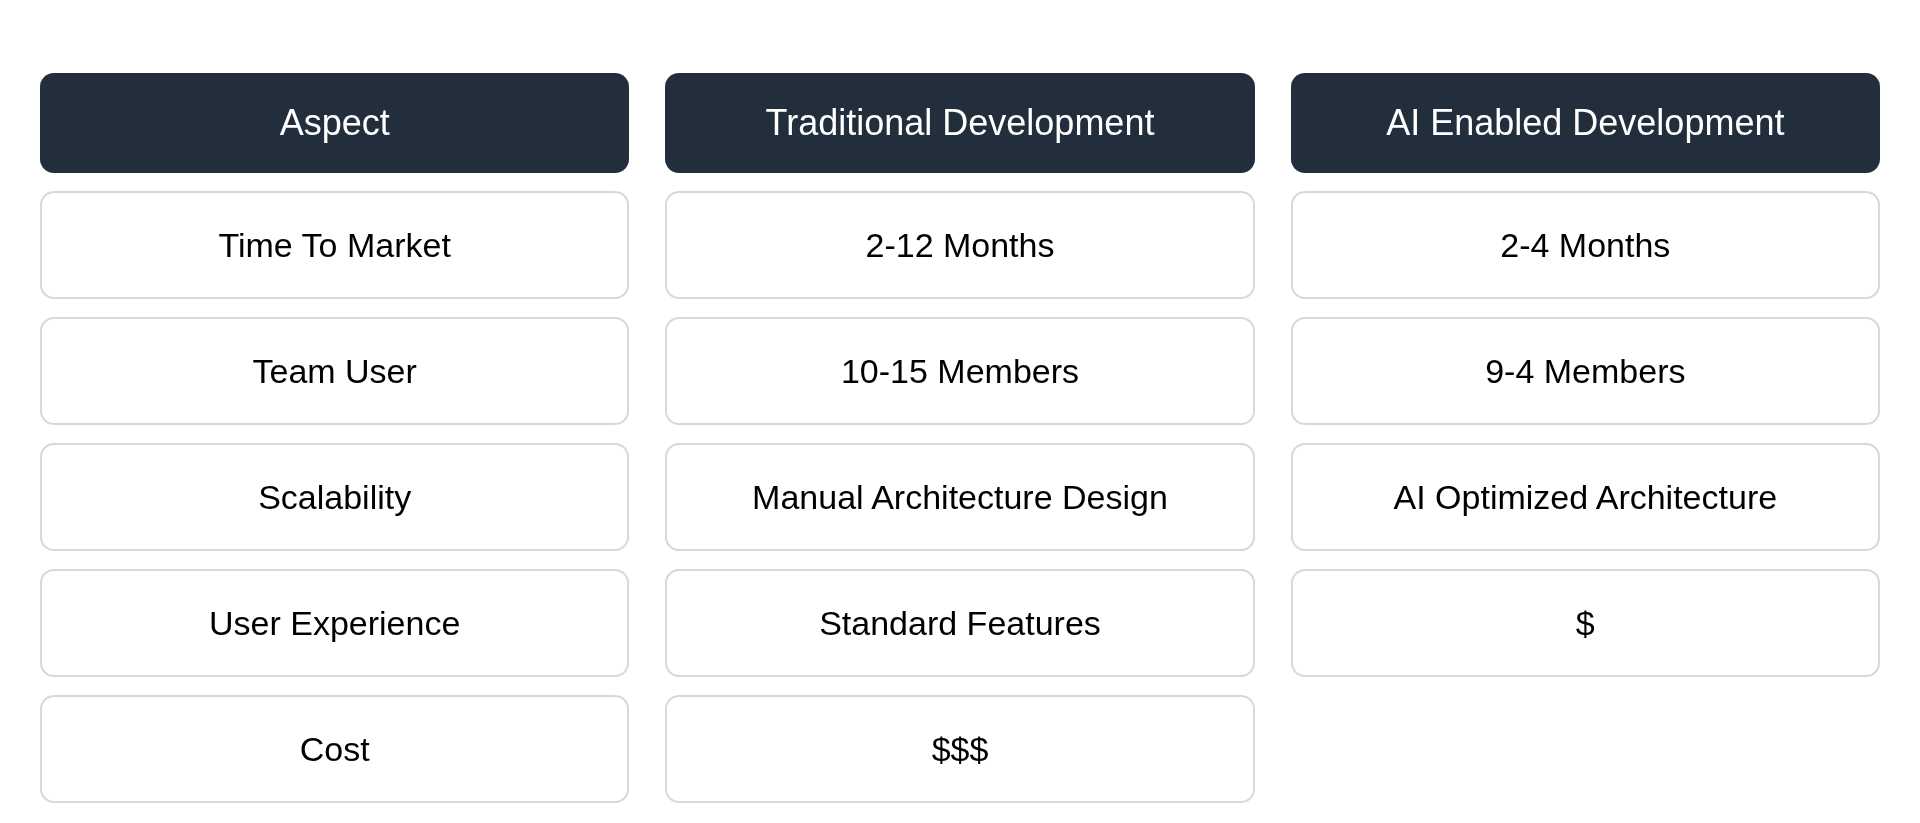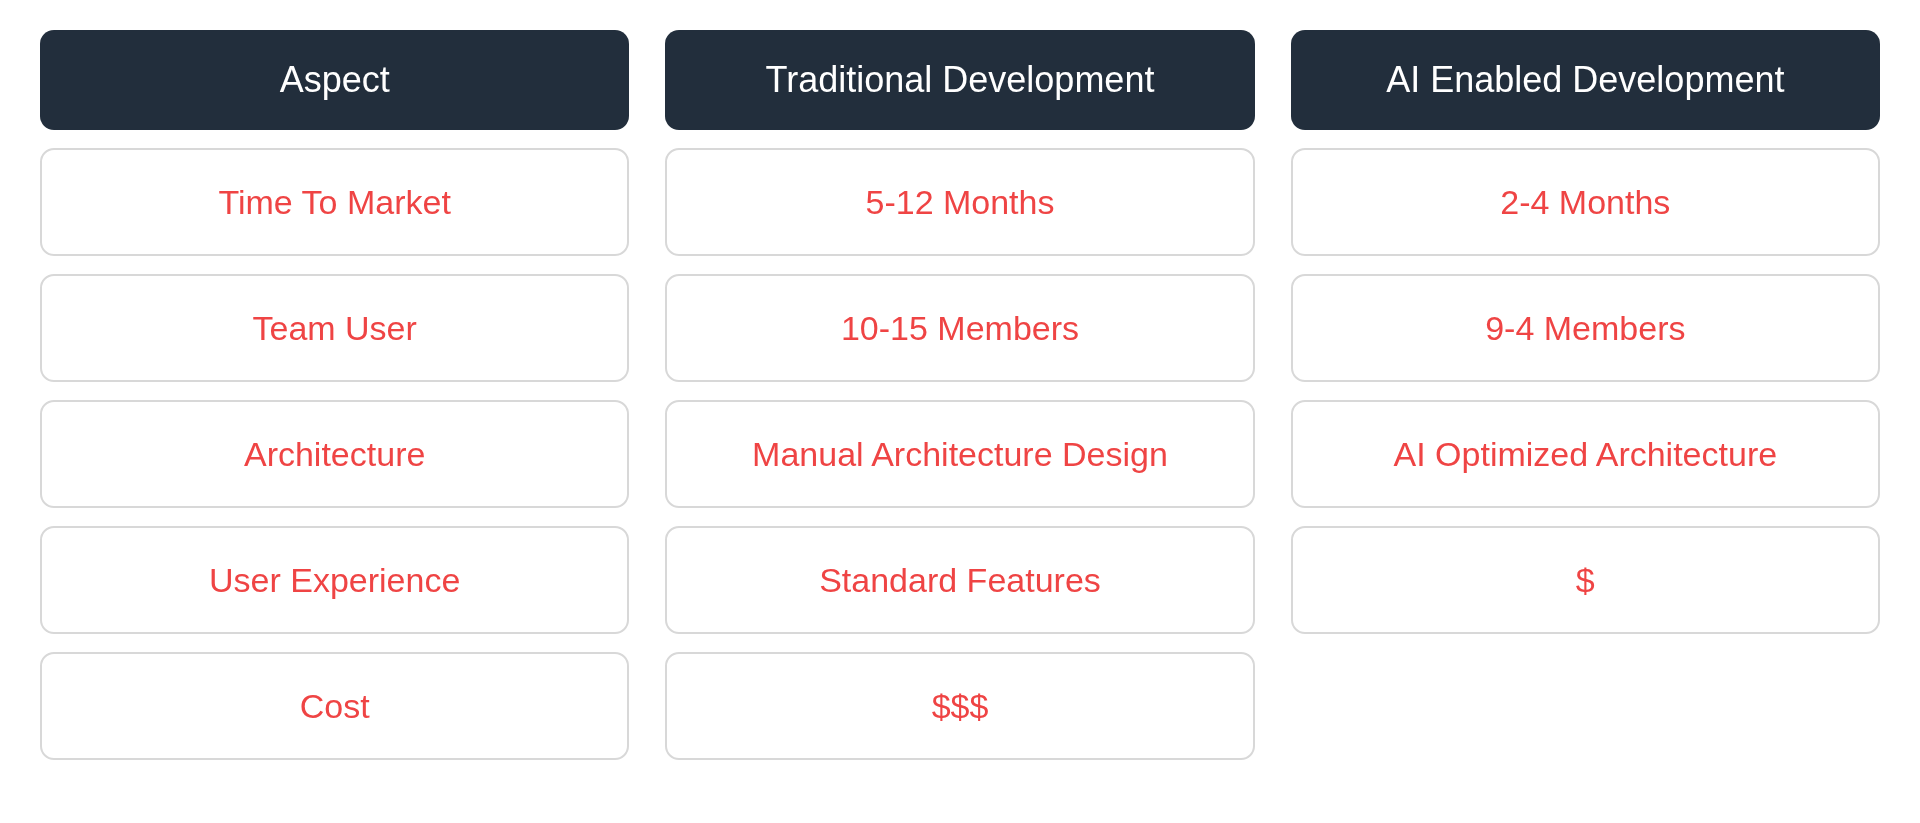--- a/index.html
+++ b/index.html
@@ -11,20 +11,21 @@
       font-family: "Segoe UI", Arial, sans-serif;
       background: #ffffff;
       padding: 30px 40px;
       width: 1920px;
       height: 823px;
     }
     .table-container {
       display: flex;
       gap: 36px;
       width: 100%;
+      margin-top: 43px;
     }
     .column {
       flex: 1;
       display: flex;
       flex-direction: column;
       gap: 18px;
     }
     .header-cell {
       background: #222E3C;
       color: #ffffff;
@@ -33,21 +34,21 @@
       text-align: center;
       padding: 26px 20px;
       border-radius: 14px;
       display: flex;
       align-items: center;
       justify-content: center;
       min-height: 100px;
     }
     .body-cell {
       background: #ffffff;
-      color: #ef4444;
+      color: #000000;
       font-size: 34px;
       font-weight: 400;
       text-align: center;
       padding: 22px 21px;
       border: 2px solid #d8d8d8;
       border-radius: 14px;
       display: flex;
       align-items: center;
       justify-content: center;
       min-height: 108px;
@@ -55,27 +56,27 @@
     }
   </style>
 </head>
 <body>
 
 <div class="table-container">
   <div class="column">
     <div class="header-cell">Aspect</div>
     <div class="body-cell">Time To Market</div>
     <div class="body-cell">Team User</div>
-    <div class="body-cell">Architecture</div>
+    <div class="body-cell">Scalability</div>
     <div class="body-cell">User Experience</div>
     <div class="body-cell">Cost</div>
   </div>
   <div class="column">
     <div class="header-cell">Traditional Development</div>
-    <div class="body-cell">5-12 Months</div>
+    <div class="body-cell">2-12 Months</div>
     <div class="body-cell">10-15 Members</div>
     <div class="body-cell">Manual Architecture Design</div>
     <div class="body-cell">Standard Features</div>
     <div class="body-cell">$$$</div>
   </div>
   <div class="column">
     <div class="header-cell">AI Enabled Development</div>
     <div class="body-cell">2-4 Months</div>
     <div class="body-cell">9-4 Members</div>
     <div class="body-cell">AI Optimized Architecture</div>

